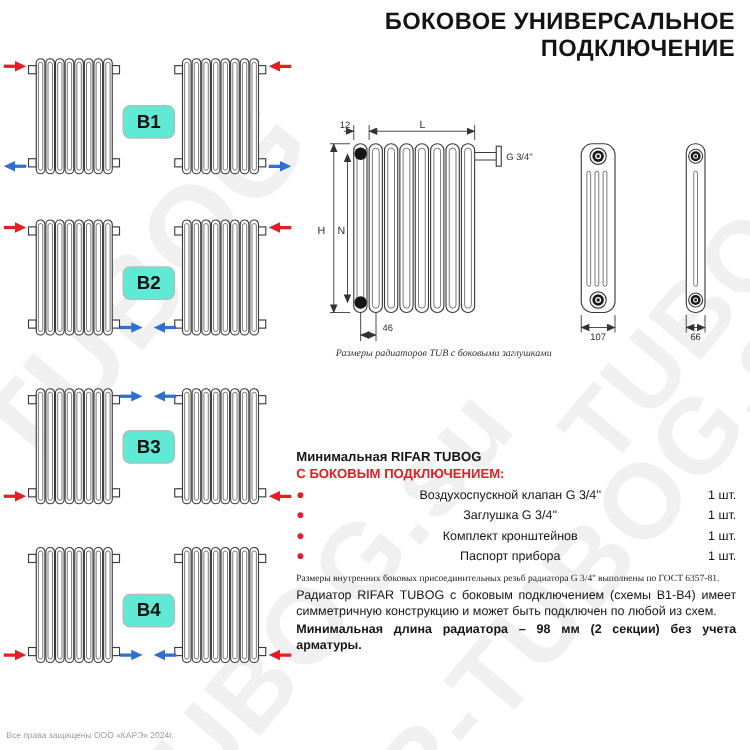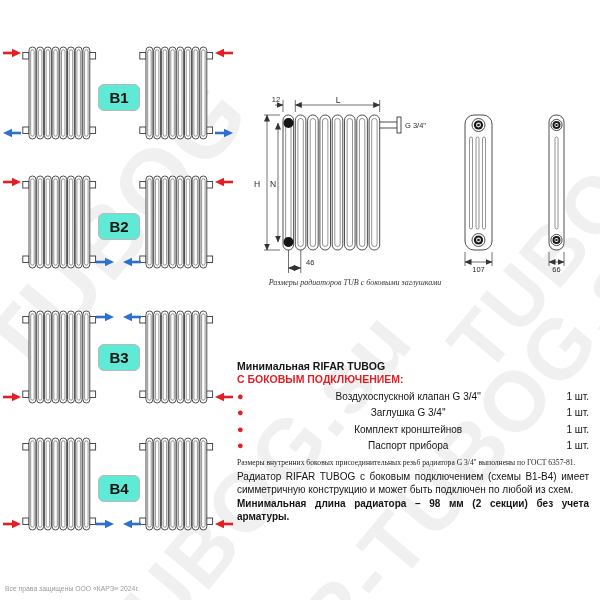--- a/index.html
+++ b/index.html
@@ -57,20 +57,24 @@
 </head>
 <body>
 
 <div id="page">
 
   <div class="wm wm-a">TUBOG</div>
   <div class="wm wm-b">RIFAR-TUBOG.su</div>
   <div class="wm wm-c">RIFAR-TUBOG.su</div>
   <div class="wm wm-d">TUBOG</div>
 
+  <div id="title" class="layer">
+    <div>БОКОВОЕ УНИВЕРСАЛЬНОЕ</div>
+    <div>ПОДКЛЮЧЕНИЕ</div>
+  </div>
 
   <div class="scheme-box" style="top:84px">B1</div>
   <div class="scheme-box" style="top:213px">B2</div>
   <div class="scheme-box" style="top:344px">B3</div>
   <div class="scheme-box" style="top:475px">B4</div>
 
   <svg class="layer" style="left:0;top:0" width="238" height="545" viewBox="0 0 238 545">
     <defs>
       <g id="tube">
         <rect x="0" y="0" width="6.9" height="92" rx="3.4" fill="#fff" stroke="#3a3a3a" stroke-width="0.9"></rect>

